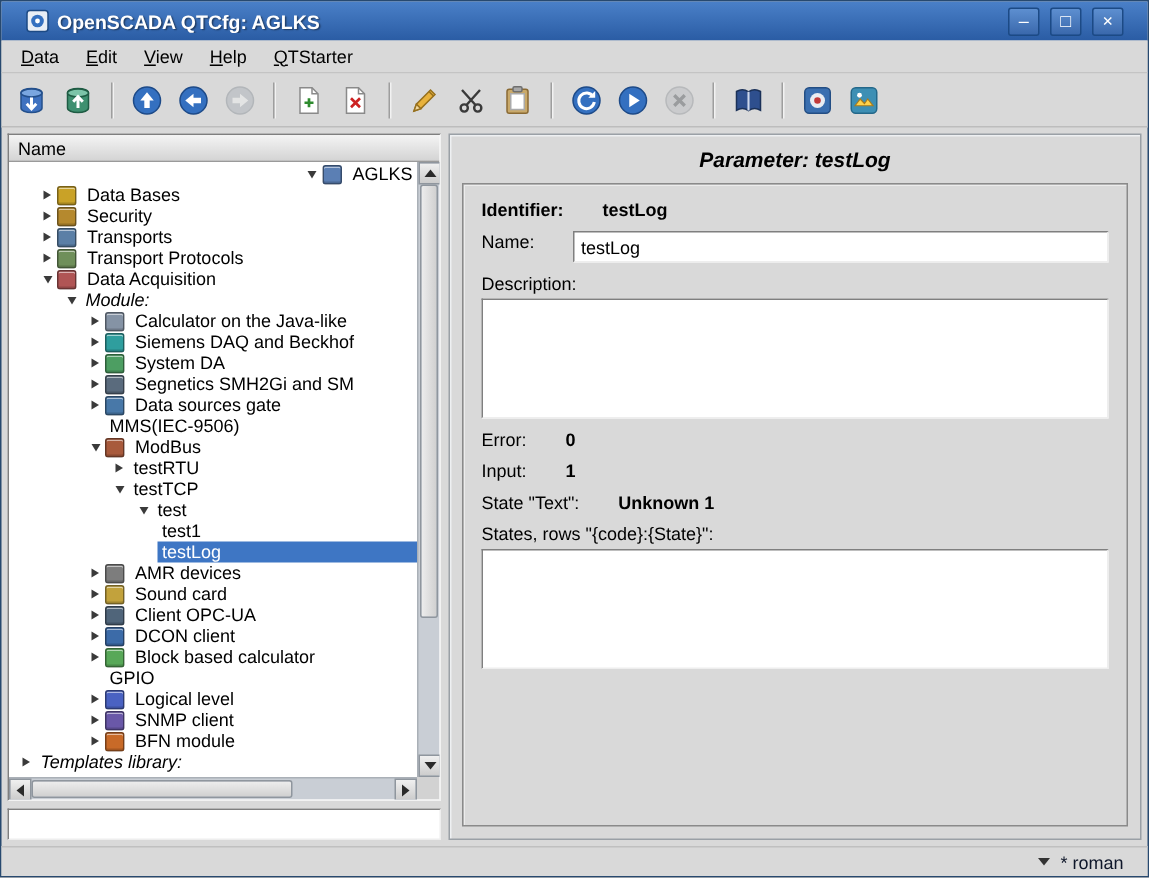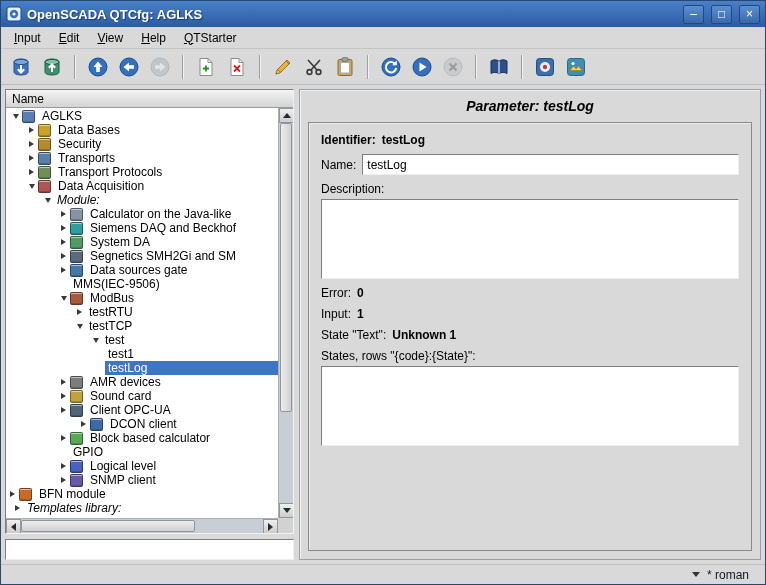--- a/index.html
+++ b/index.html
@@ -2,21 +2,21 @@
 <html><head>
 <meta charset="utf-8">
 <style>
   * { box-sizing: border-box; margin: 0; padding: 0; }
   html,body { width: 766px; height: 585px; }
   body { font-family: "Liberation Sans", sans-serif; font-size: 12px; background: #8a8a8a; }
 
   .window { width: 766px; height: 585px; border: 1px solid #27496f; display: flex; flex-direction: column; background: #d9d9d9; }
 
   
-  .titlebar { height: 26px; flex: 0 0 26px; background: linear-gradient(180deg,#4a80c8,#2a5ca4); display: flex; align-items: center; padding: 0 5px; gap: 5px; }
+  .titlebar { height: 26px; flex: 0 0 26px; background: linear-gradient(180deg,#4a80c8,#2a5ca4); display: flex; align-items: center; padding: 0 16px; gap: 5px; }
   .app-icon { width: 16px; height: 16px; flex: 0 0 16px; }
   .app-icon svg { width: 100%; height: 100%; display: block; }
   .title-text { color: #fff; font-weight: bold; font-size: 13px; flex: 1; text-shadow: 1px 1px 1px rgba(0,0,0,.45); white-space: nowrap; overflow: hidden; }
   .win-btn { width: 21px; height: 19px; background: linear-gradient(180deg,#5d8fd0,#3a68ac); border: 1px solid #1c4a85; color: #fff; font-size: 12px; line-height: 16px; text-align: center; margin-left: 2px; border-radius: 2px; cursor: default; }
 
   
   .menubar { height: 22px; flex: 0 0 22px; background: #d9d9d9; display: flex; align-items: center; padding: 0 4px; border-bottom: 1px solid #c4c4c4; }
   .menu-item { padding: 2px 9px; cursor: default; }
   .menu-item::first-letter { text-decoration: underline; }
 
@@ -63,21 +63,21 @@
   .search { width: 100%; flex: 0 0 21px; }
 
   
   .right-panel { flex: 1; border: 1px solid #9aa0a6; box-shadow: inset 1px 1px 0 #eef0f2; background: #d9d9d9; padding: 4px 8px 8px; display: flex; flex-direction: column; min-width: 0; min-height: 0; }
   .panel-title { text-align: center; font-weight: bold; font-style: italic; font-size: 14px; padding: 4px 0 8px; }
   .tabbar { display: flex; padding-left: 8px; position: relative; z-index: 2; }
   .tab { border: 1px solid #8a8a8a; border-bottom: none; background: linear-gradient(#e4e4e4,#cccccc); padding: 3px 11px 2px; margin-right: 2px; margin-top: 3px; border-radius: 3px 3px 0 0; cursor: default; }
   .tab.active { background: #d9d9d9; padding: 4px 13px; margin-top: 0; transform: translateY(1px); }
   .tab-frame { flex: 1; border: 1px solid #8a8a8a; background: #d9d9d9; box-shadow: inset 1px 1px 0 #ececec; padding: 10px 12px; overflow: hidden; }
 
-  .f-row { display: flex; align-items: center; margin-bottom: 7px; }
+  .f-row { display: flex; margin-bottom: 7px; gap: 20px; }
   .f-label { margin-right: 6px; }
   .bold { font-weight: bold; }
   .f-value-bold { font-weight: bold; }
   .f-row .line-edit { flex: 1; }
   .text-area { display: block; width: 100%; height: 80px; background: #fff; border: 1px solid; border-color: #7f7f7f #eeeeee #eeeeee #7f7f7f; resize: none; margin-bottom: 7px; font: 12px "Liberation Sans", sans-serif; }
 
   
   .statusbar { height: 20px; flex: 0 0 20px; border-top: 1px solid #c0c0c0; background: #d9d9d9; display: flex; align-items: center; justify-content: flex-end; padding: 0 16px; gap: 7px; }
   .dd-arrow { border-left: 4px solid transparent; border-right: 4px solid transparent; border-top: 5px solid #333; display: inline-block; }
   .user-text { font-size: 12px; }
@@ -95,21 +95,21 @@
           <circle cx="8" cy="8" r="1.6" fill="#fff"></circle>
         </svg>
     </span>
     <span class="title-text">OpenSCADA QTCfg: AGLKS</span>
     <div class="win-btn">–</div>
     <div class="win-btn">□</div>
     <div class="win-btn">×</div>
   </div>
 
   <div class="menubar">
-      <div class="menu-item">Input</div>
+      <div class="menu-item">Data</div>
       <div class="menu-item">Edit</div>
       <div class="menu-item">View</div>
       <div class="menu-item">Help</div>
       <div class="menu-item">QTStarter</div>
     </div>
 
   <div class="toolbar">
       <div class="tool-btn">
         <span class="tb-icon">
           <svg viewBox="0 0 22 22">
@@ -258,21 +258,21 @@
 
   <div class="main">
 
     <div class="left-panel">
       <div class="tree-widget">
         <div class="tree-header">
           <span>Name</span>
         </div>
         <div class="tree-rows">
             <div class="tree-row">
-              <div class="t-line" style="padding-left: 3px;">
+              <div class="t-line" style="padding-left: 3px; justify-content: flex-end;">
                 <span class="exp exp-open"></span>
                 <span class="t-icon" style="background: rgb(91, 127, 180);"></span>
                 <span class="t-label">AGLKS</span>
               </div>
             </div>
             <div class="tree-row">
               <div class="t-line" style="padding-left: 19px;">
                 <span class="exp exp-closed"></span>
                 <span class="t-icon" style="background: rgb(201, 162, 39);"></span>
                 <span class="t-label">Data Bases</span>
@@ -400,21 +400,21 @@
               </div>
             </div>
             <div class="tree-row">
               <div class="t-line" style="padding-left: 51px;">
                 <span class="exp exp-closed"></span>
                 <span class="t-icon" style="background: rgb(80, 101, 122);"></span>
                 <span class="t-label">Client OPC-UA</span>
               </div>
             </div>
             <div class="tree-row">
-              <div class="t-line" style="padding-left: 51px; margin-left: 20px;">
+              <div class="t-line" style="padding-left: 51px;">
                 <span class="exp exp-closed"></span>
                 <span class="t-icon" style="background: rgb(60, 107, 168);"></span>
                 <span class="t-label">DCON client</span>
               </div>
             </div>
             <div class="tree-row">
               <div class="t-line" style="padding-left: 51px;">
                 <span class="exp exp-closed"></span>
                 <span class="t-icon" style="background: rgb(88, 168, 88);"></span>
                 <span class="t-label">Block based calculator</span>
@@ -431,21 +431,21 @@
               </div>
             </div>
             <div class="tree-row">
               <div class="t-line" style="padding-left: 51px;">
                 <span class="exp exp-closed"></span>
                 <span class="t-icon" style="background: rgb(106, 88, 168);"></span>
                 <span class="t-label">SNMP client</span>
               </div>
             </div>
             <div class="tree-row">
-              <div class="t-line" style="">
+              <div class="t-line" style="padding-left: 51px;">
                 <span class="exp exp-closed"></span>
                 <span class="t-icon" style="background: rgb(200, 106, 40);"></span>
                 <span class="t-label">BFN module</span>
               </div>
             </div>
             <div class="tree-row">
               <div class="t-line" style="padding-left: 5px;">
                 <span class="exp exp-closed"></span>
                 <span class="t-label italic">Templates library:</span>
               </div>

